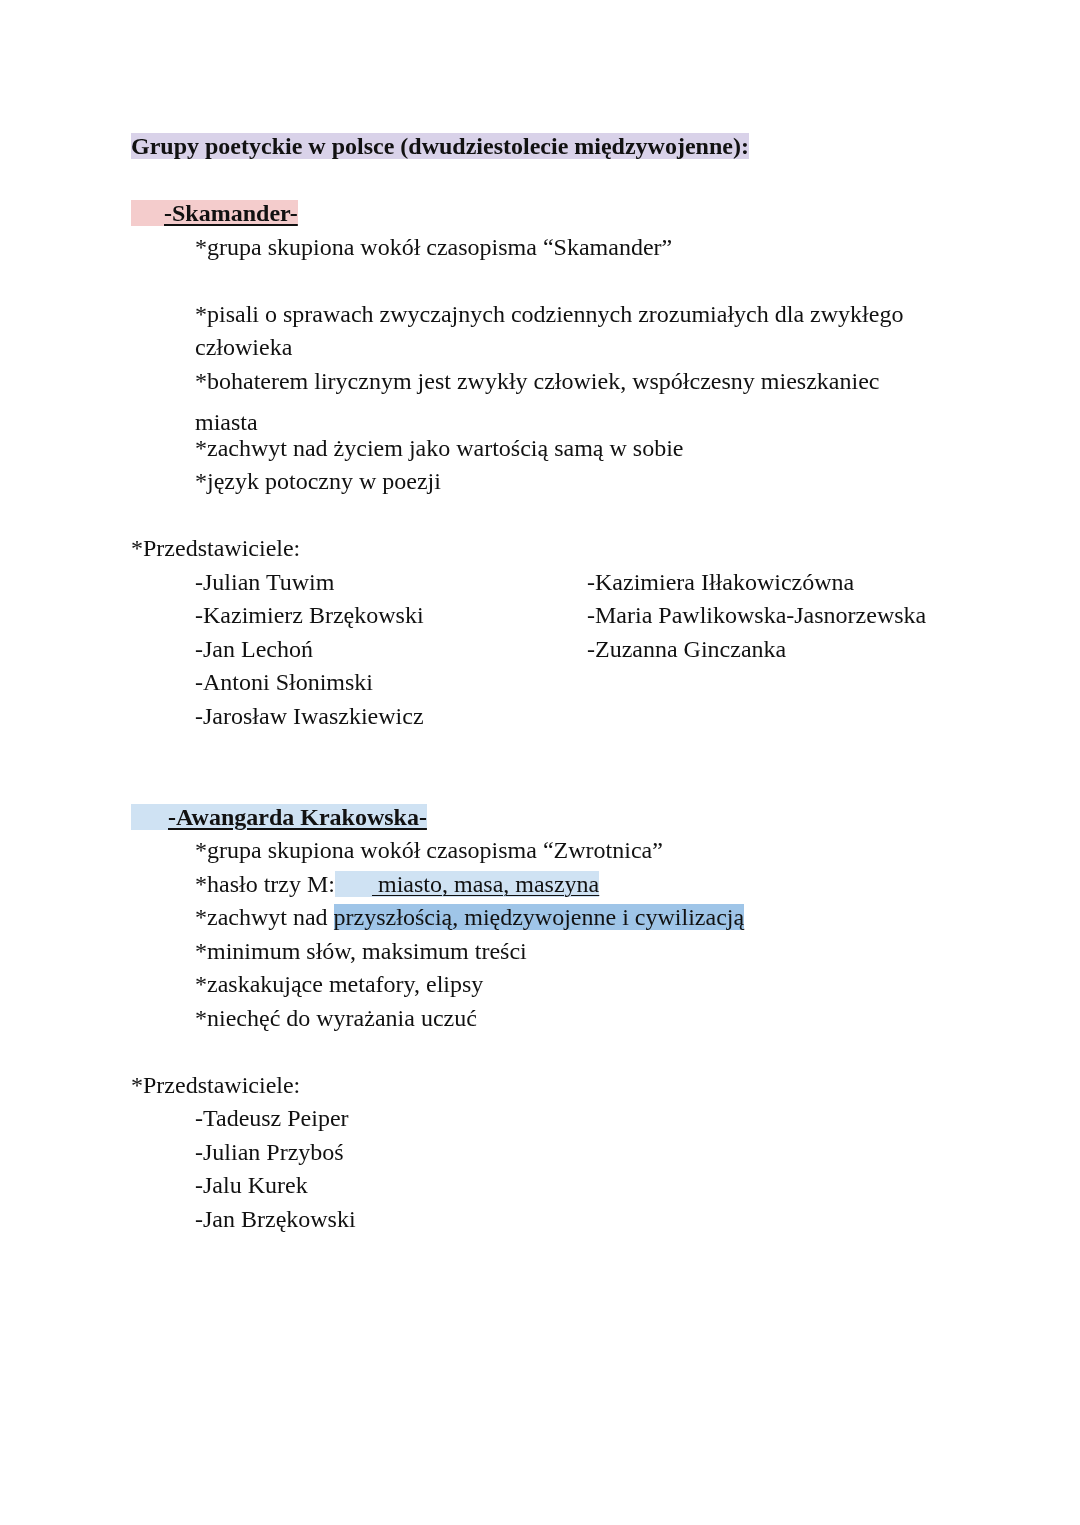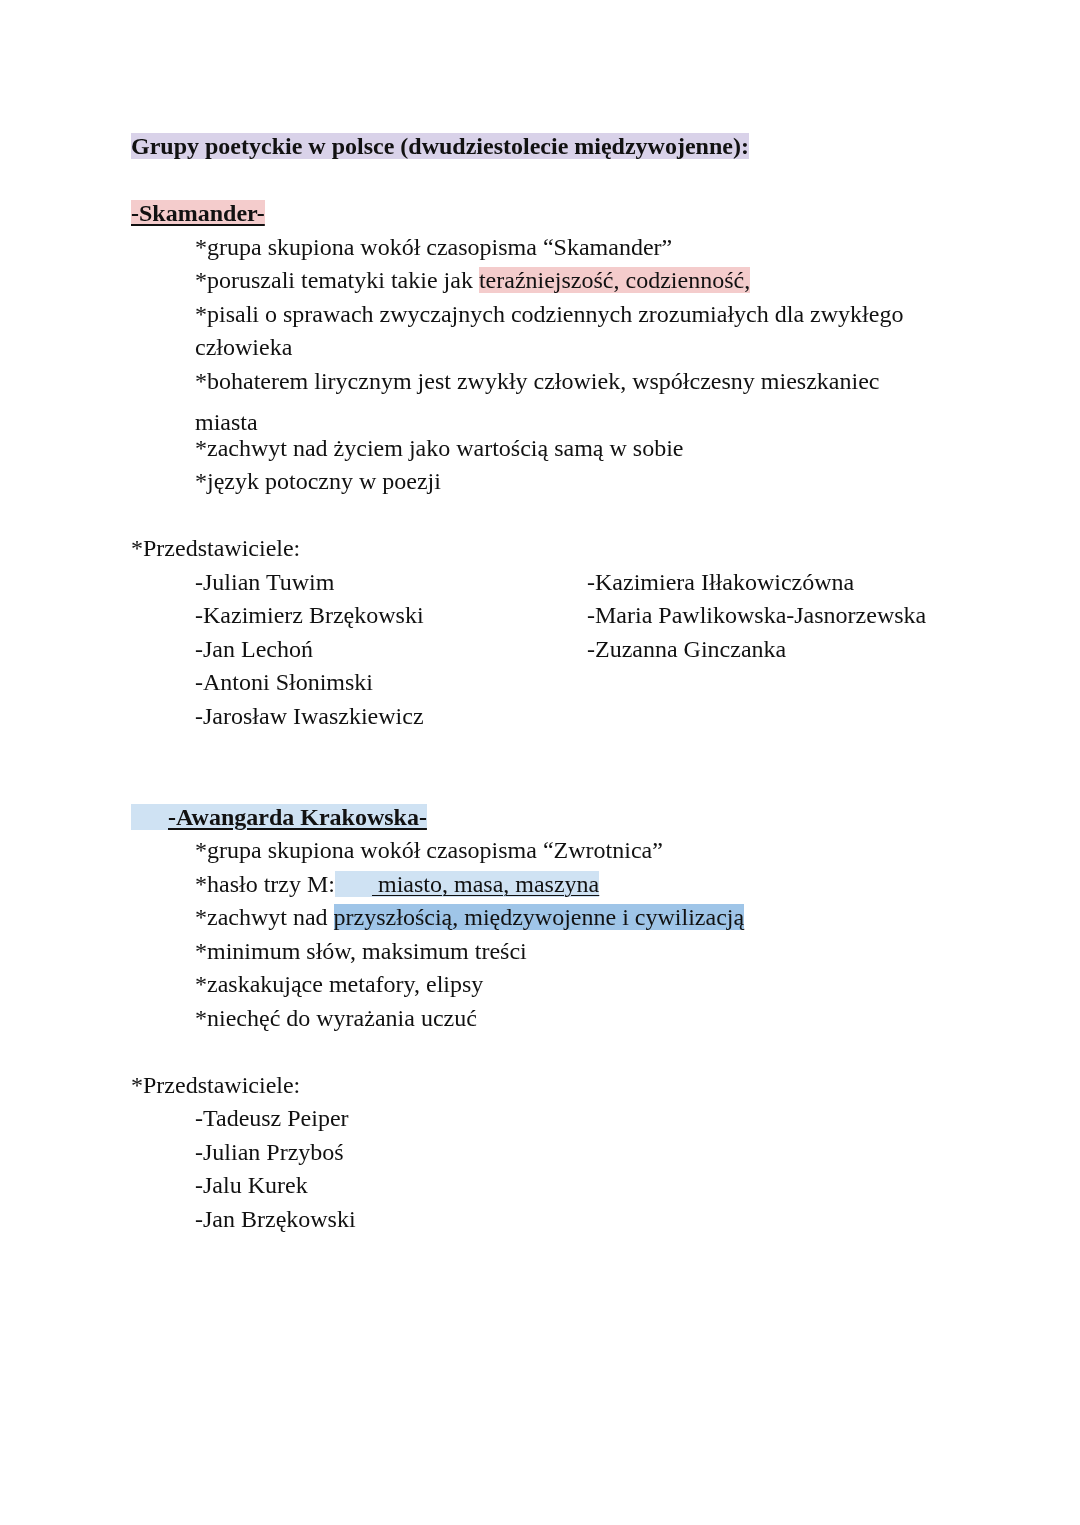--- a/index.html
+++ b/index.html
@@ -12,44 +12,41 @@
     .line {
       position: absolute;
       font-size: 24px;
       line-height: 33.5px;
       white-space: nowrap;
     }
     .bold { font-weight: bold; }
     .ul { text-decoration: underline; text-underline-offset: 3px; text-decoration-thickness: 2px; }
     .ul-thin { text-decoration: underline; text-underline-offset: 3px; text-decoration-thickness: 1px; }
     .hl-lavender { background: #d9d2e9; }
-    .hl-pink { background: #f4cccc; }
+    .hl-pink { background: #f4cccc; padding-left: 33px; }
     .hl-lightblue { background: #cfe2f3; padding-left: 37px; }
     .hl-blue { background: #9fc5e8; }
     .indent { left: 195px; }
     .col2 { left: 587px; }
     .left { left: 131px; }
   </style>
 </head>
 <body>
 
 <div class="page">
 
   <div class="line left bold" style="top:130px;">
     <span class="hl-lavender">Grupy poetyckie w polsce (dwudziestolecie międzywojenne):</span>
   </div>
 
   <div class="line left bold" style="top:197px;">
     <span class="hl-pink ul">-Skamander-</span>
   </div>
 
   <div class="line indent" style="top:231px;">*grupa skupiona wokół czasopisma “Skamander”</div>
-  <div class="line indent" style="top:264px;">
-    <span>*poruszali tematyki takie jak </span><span class="hl-pink">teraźniejszość, codzienność,</span>
-  </div>
   <div class="line indent" style="top:298px;">*pisali o sprawach zwyczajnych codziennych zrozumiałych dla zwykłego</div>
   <div class="line indent" style="top:331px;">człowieka</div>
   <div class="line indent" style="top:365px;">*bohaterem lirycznym jest zwykły człowiek, współczesny mieszkaniec</div>
   <div class="line indent" style="top:398px;margin-top:8px;">miasta</div>
   <div class="line indent" style="top:432px;">*zachwyt nad życiem jako wartością samą w sobie</div>
   <div class="line indent" style="top:465px;">*język potoczny w poezji</div>
 
   <div class="line left" style="top:532px;">*Przedstawiciele:</div>
 
   <div class="line indent" style="top:566px;">-Julian Tuwim</div>

